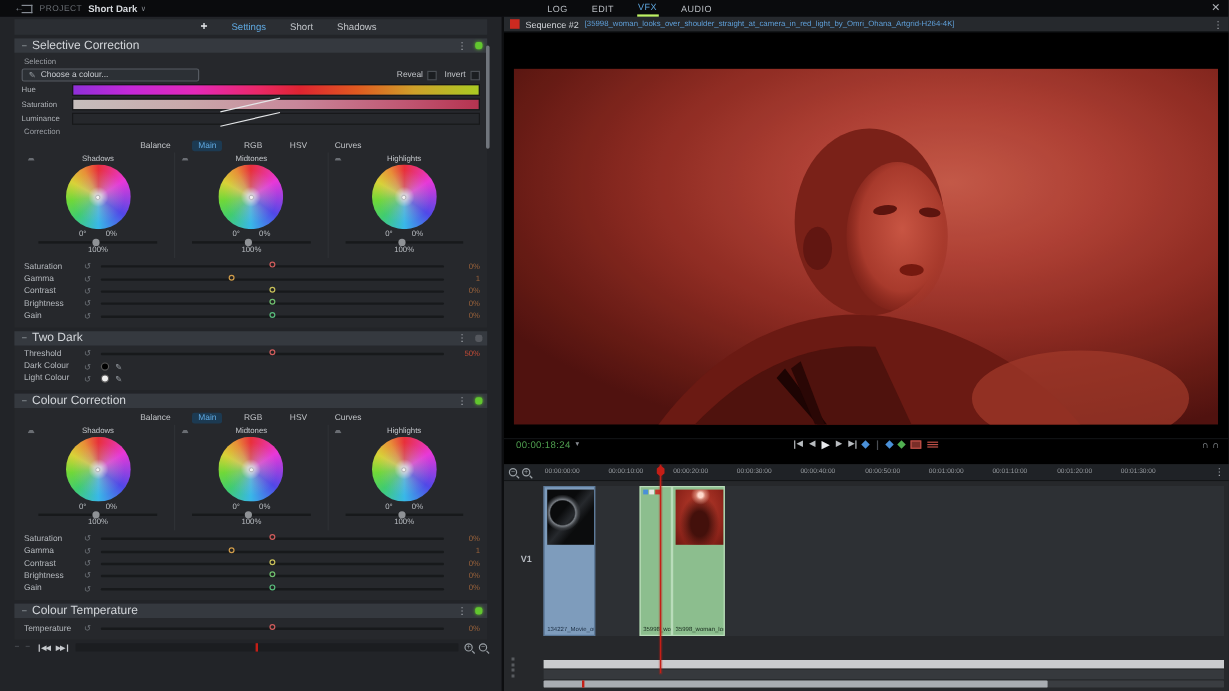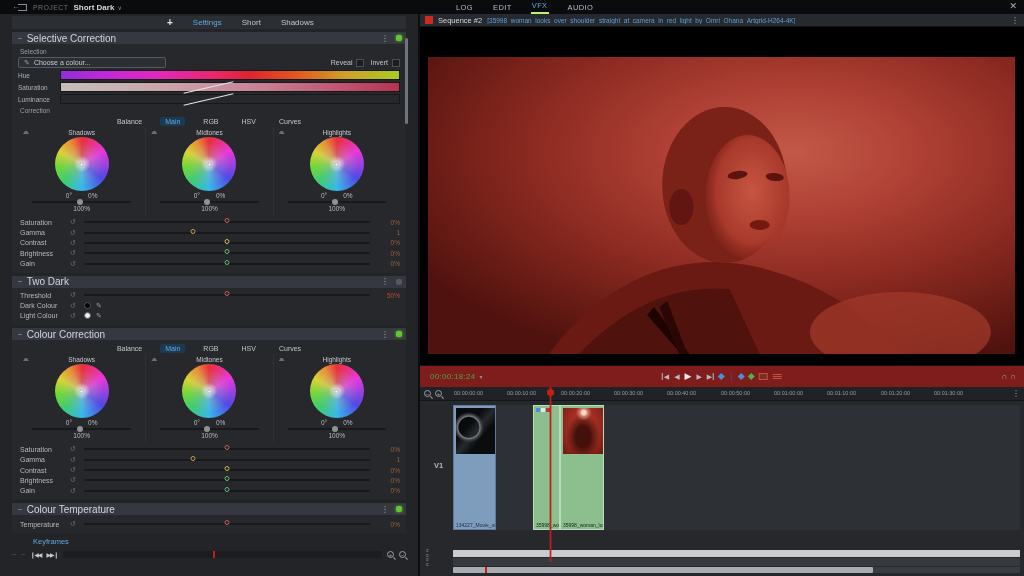--- a/index.html
+++ b/index.html
@@ -90,21 +90,21 @@
   .lscroll{position:absolute;right:10px;top:24px;width:3px;height:86px;background:#70757c;border-radius:2px}
   
   .seqbar{height:13px;background:#26292d;display:flex;align-items:center;padding:0 5px;gap:5px;position:relative;border-bottom:1px solid #101214}
   .rec-sq{width:8px;height:8px;background:#cc2a20}
   .seq-name{color:#d2d5d9;font-size:7.5px;white-space:nowrap}
   .seq-link{color:#5f9fd8;font-size:6.5px;white-space:nowrap;overflow:hidden;text-overflow:ellipsis;max-width:430px}
   .seq-kebab{position:absolute;right:5px;color:#b6bac0;font-size:8px}
   .viewer{height:338px;background:#000;position:relative}
   .frame{position:absolute;left:8px;right:9px;top:30px;height:297px;overflow:hidden}
   .frame svg{display:block;width:100%;height:100%}
-  .transport{height:22px;background:#7f1d1d;display:flex;align-items:center;position:relative;border-top:1px solid #101214}
+  .transport{height:22px;background:#000000;display:flex;align-items:flex-start;position:relative;border-top:1px solid #101214}
   .tc{color:#4f9e4f;font-size:8px;margin-left:10px;letter-spacing:.3px}
   .tc-caret{color:#8a8e94;font-size:6px;margin-left:4px}
   .t-icons{position:absolute;left:50%;transform:translateX(-50%);display:flex;align-items:center;gap:5px}
   .ti{color:#b8bcc0;font-size:7px;line-height:1}
   .ti.play{color:#e8eaec;font-size:9px}
   .ti.bar-l{border-left:1px solid #b8bcc0;padding-left:1px}
   .ti.bar-r{border-right:1px solid #b8bcc0;padding-right:1px}
   .dia{width:5px;height:5px;transform:rotate(45deg)}
   .dia.blue{background:#4a90d8}.dia.green{background:#50b050}
   .sep{width:1px;height:8px;background:#4a4e54;margin:0 2px}
@@ -470,21 +470,20 @@
     <div class="srow">
       <span class="slabel">Temperature</span>
           <span class="reset">↺</span>
       <span class="strack">
             <span class="shandle h-red" style="left:50%"></span>
           </span>
       <span class="sval">0%</span>
     </div>
   </div>
 
-  <div class="kf-label">Keyframes</div>
   <div class="kf-bar">
     <span class="kf-dim">−</span>
     <span class="kf-dim">−</span>
     <span class="kf-skip">❙◀◀</span>
     <span class="kf-skip">▶▶❙</span>
     <span class="kf-track">
           <span class="kf-tick"></span>
         </span>
     <span class="mag">+</span>
     <span class="mag">−</span>

